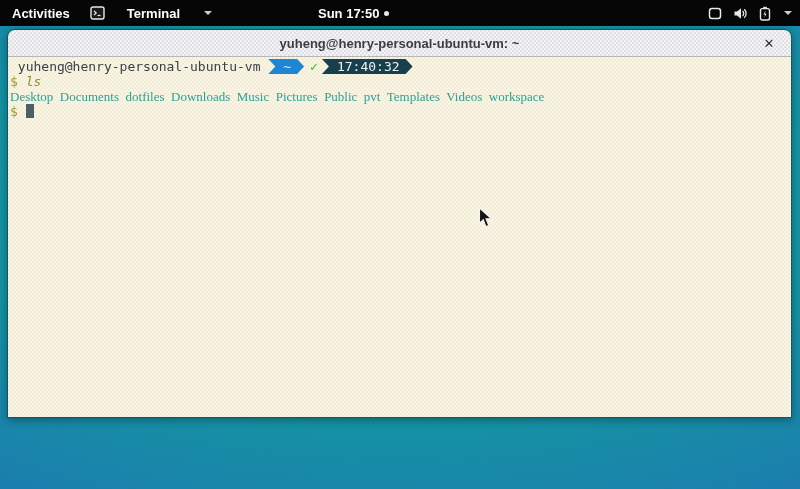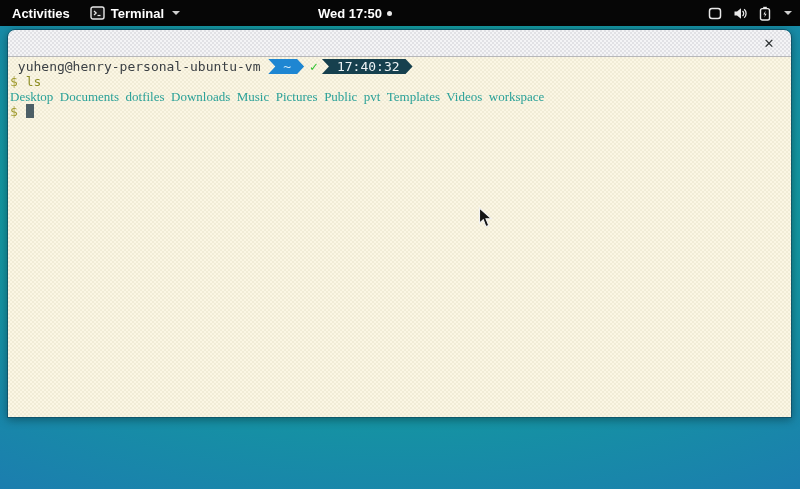--- a/index.html
+++ b/index.html
@@ -11,21 +11,21 @@
     background: radial-gradient(120% 95% at 50% 42%, #13a89c 0%, #13999f 38%, #1b7fae 72%, #1a63a6 100%);
   }
 
   
   .topbar {
     position:absolute; top:0; left:0; width:800px; height:26px;
     background:#060606; color:#fff; display:flex; align-items:center;
     font-size:13px; font-weight:600;
   }
   .activities { padding:2px 12px; height:100%; display:flex; align-items:center; cursor:pointer; }
-  .appmenu { display:flex; align-items:center; gap:6px; padding:0 8px; height:100%; }
+  .appmenu { display:flex; align-items:center; gap:22px; padding:0 8px; height:100%; }
   .appmenu svg { display:block; }
   .caret-down { width:0; height:0; border-left:4px solid transparent; border-right:4px solid transparent; border-top:4px solid #cfcfcf; margin-left:2px; }
   .clock-area { position:absolute; left:318px; top:0; height:26px; display:flex; align-items:center; gap:5px; }
   .notif-dot { width:5px; height:5px; border-radius:50%; background:#e8e8e8; }
   .status-area { position:absolute; right:8px; top:0; height:26px; display:flex; align-items:center; gap:11px; }
   .status-area svg { display:block; }
 
   
   .window {
     position:absolute; left:7px; top:29px; width:785px; height:389px;
@@ -64,21 +64,21 @@
 
   .host { color:#3b4045; }
   .pl { display:inline-block; height:15px; line-height:15px; vertical-align:top;
         clip-path: polygon(0 0, calc(100% - 7px) 0, 100% 50%, calc(100% - 7px) 100%, 0 100%, 7px 50%);
         padding:0 13px 0 15px; }
   .pl-cwd  { background:#1e86d2; color:#cfe9fb; }
   .pl-time { background:#16404e; color:#eef3f5; }
   .check { color:#2ec22e; font-weight:700; padding:0 4px 0 6px; }
 
   .sh-prompt { color:#a09a2e; }
-  .sh-cmd    { color:#8f8f28; }
+  .sh-cmd    { color:#8f8f28;font-style:italic; }
   .dirs      { color:#2aa198;font-family:Liberation Serif, serif; }
 
   .block-cursor { display:inline-block; width:8px; height:14px; background:#4d5f66; vertical-align:top; margin-top:0; }
 
   
   .mouse { position:absolute; left:478px; top:207px; pointer-events:none; }
 </style>
 </head>
 <body>
 
@@ -93,21 +93,21 @@
         <rect x="1" y="1" width="13" height="12" rx="2" fill="#1a1a1a" stroke="#e8e8e8" stroke-width="1.4"></rect>
         <path d="M4 5 L6.2 7 L4 9" stroke="#e8e8e8" stroke-width="1.2" fill="none"></path>
         <line x1="7.5" y1="9.5" x2="10.5" y2="9.5" stroke="#e8e8e8" stroke-width="1.2"></line>
       </svg>
     </span>
     <span>Terminal</span>
     <span class="caret-down"></span>
   </div>
 
   <div class="clock-area">
-    <span>Wed 17:50</span>
+    <span>Sun 17:50</span>
     <span class="notif-dot"></span>
   </div>
 
   <div class="status-area">
     <span>
       <svg width="14" height="13" viewBox="0 0 14 13">
         <rect x="1.5" y="1.5" width="11" height="10" rx="2.5" fill="none" stroke="#e8e8e8" stroke-width="1.5"></rect>
       </svg>
     </span>
     <span>
@@ -123,20 +123,21 @@
         <rect x="1.5" y="2.6" width="9" height="11.4" rx="1.8" fill="none" stroke="#e8e8e8" stroke-width="1.4"></rect>
         <path d="M6.6 4.6 L4.4 8.4 H6 L5.4 11.6 L7.6 7.8 H6 Z" fill="#e8e8e8"></path>
       </svg>
     </span>
     <span class="caret-down"></span>
   </div>
 </div>
 
 <div class="window">
   <div class="titlebar">
+    <span>yuheng@henry-personal-ubuntu-vm: ~</span>
     <span class="close-btn">✕</span>
   </div>
 
   <div class="term-body">
 
     <div class="term-line"><span class="host"> yuheng@henry-personal-ubuntu-vm </span><span class="pl pl-cwd">~</span><span class="check">✓</span><span class="pl pl-time">17:40:32</span></div>
 
     <div class="term-line"><span class="sh-prompt">$ </span><span class="sh-cmd">ls</span></div>
 
     <div class="term-line dirs">Desktop  Documents  dotfiles  Downloads  Music  Pictures  Public  pvt  Templates  Videos  workspace</div>

